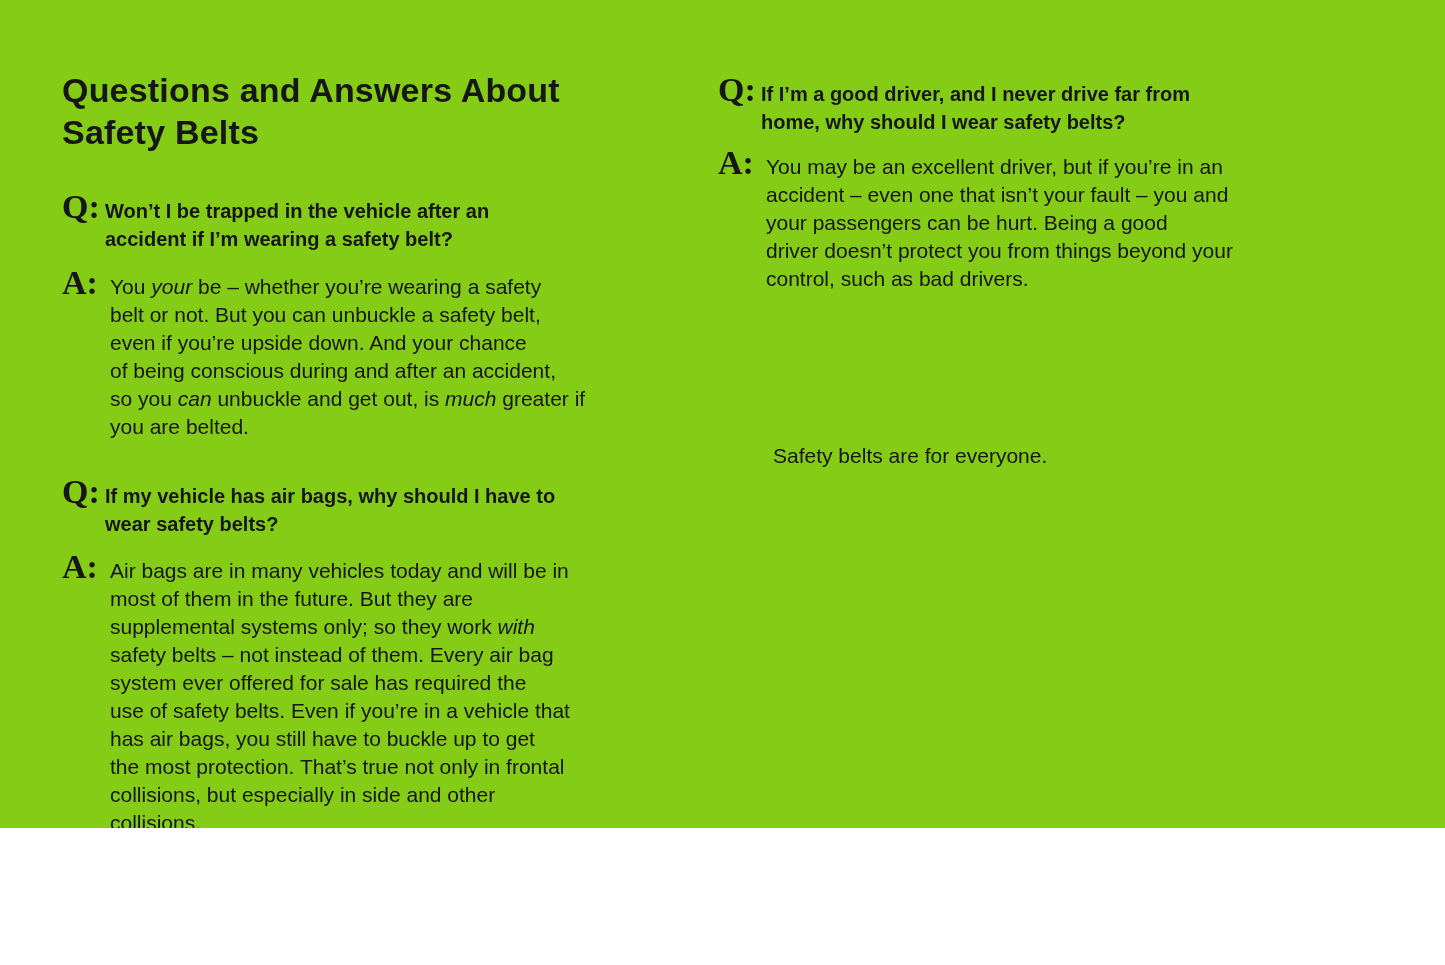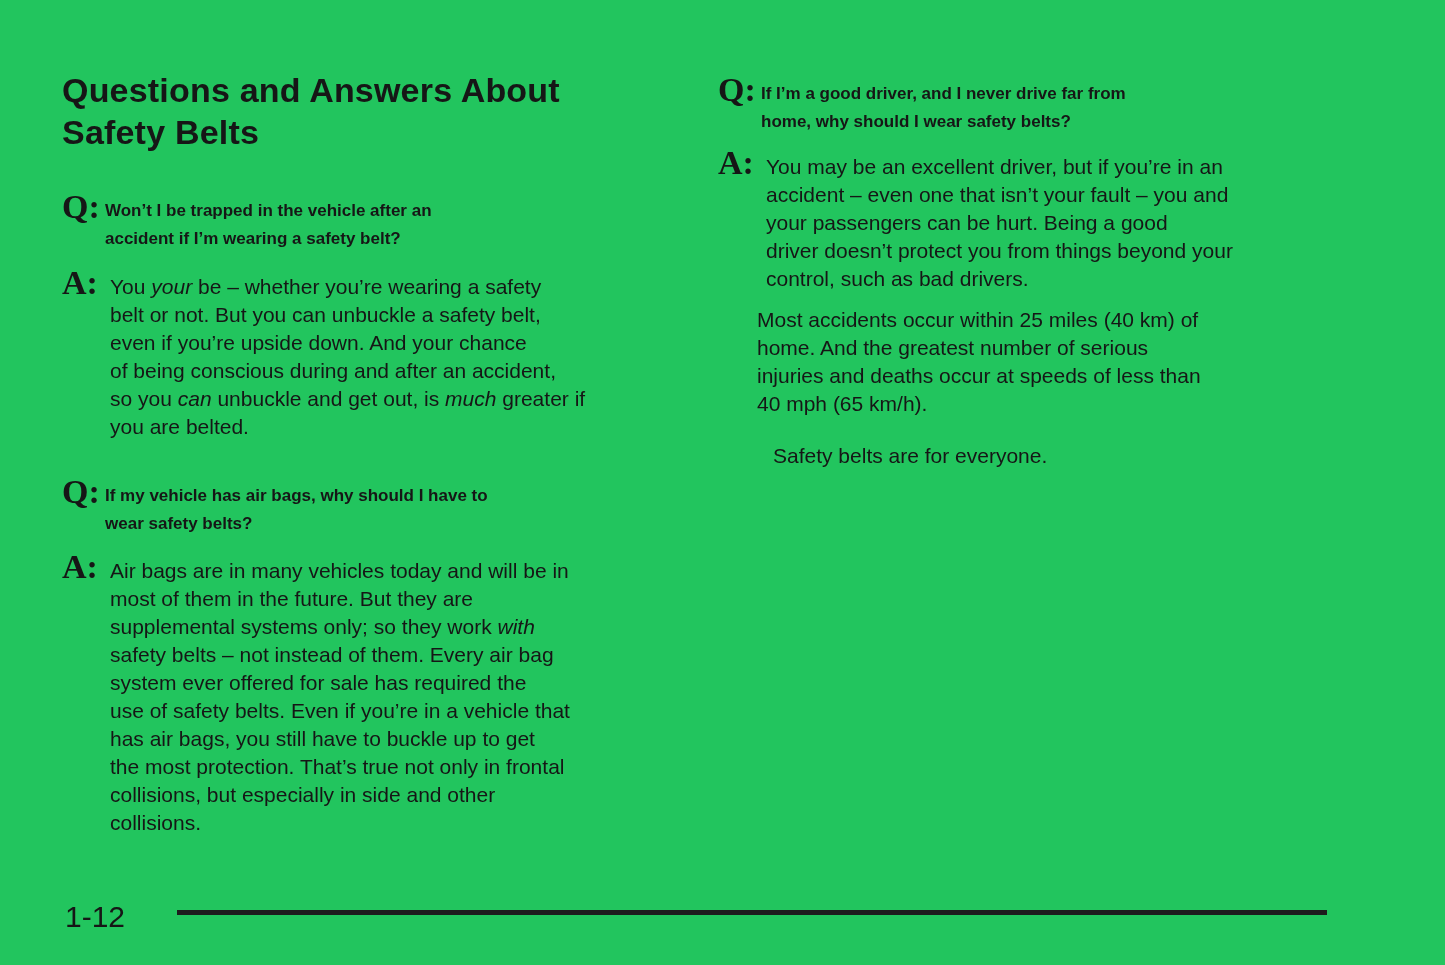--- a/index.html
+++ b/index.html
@@ -1,20 +1,20 @@
 <!DOCTYPE html>
 <html><head>
 <meta charset="utf-8">
 <style>
   html, body { margin: 0; padding: 0; background: #ffffff; }
   .page {
     position: relative;
     width: 1445px;
-    height: 965px;
-    background: #22c55e;
+    height: 828px;
+    background: #84cc16;
     overflow: hidden;
     font-family: "Liberation Sans", sans-serif;
     color: #161616;
   }
   .title {
     position: absolute;
     left: 62px;
     top: 69px;
     margin: 0;
     font-size: 34px;
@@ -32,21 +32,21 @@
     left: 0;
     top: -4px;
     font-family: "Liberation Serif", serif;
     font-weight: 700;
     font-size: 34px;
     line-height: 28px;
   }
   .qtext {
     margin-left: 43px;
     font-weight: 700;
-    font-size: 17px;
+    font-size: 20px;
     line-height: 28px;
     white-space: pre-line;
   }
   .atext {
     margin-left: 48px;
     font-size: 21px;
     line-height: 28px;
     white-space: pre-line;
   }
   .para {
@@ -125,23 +125,19 @@
 
   <section class="qa" style="left:718px; top:153px; width:620px;">
     <span class="marker">A:</span>
     <div class="atext">You may be an excellent driver, but if you’re in an
 accident – even one that isn’t your fault – you and
 your passengers can be hurt. Being a good
 driver doesn’t protect you from things beyond your
 control, such as bad drivers.</div>
   </section>
 
-  <p class="para" style="left:757px; top:306px; margin:0;">Most accidents occur within 25 miles (40 km) of
-home. And the greatest number of serious
-injuries and deaths occur at speeds of less than
-40 mph (65 km/h).</p>
 
   <p class="para" style="left:757px; top:426px; margin:16px;">Safety belts are for everyone.</p>
 
   <span class="pagenum">1-12</span>
   <div class="rule"></div>
 
 </div>
 
 </body></html>

